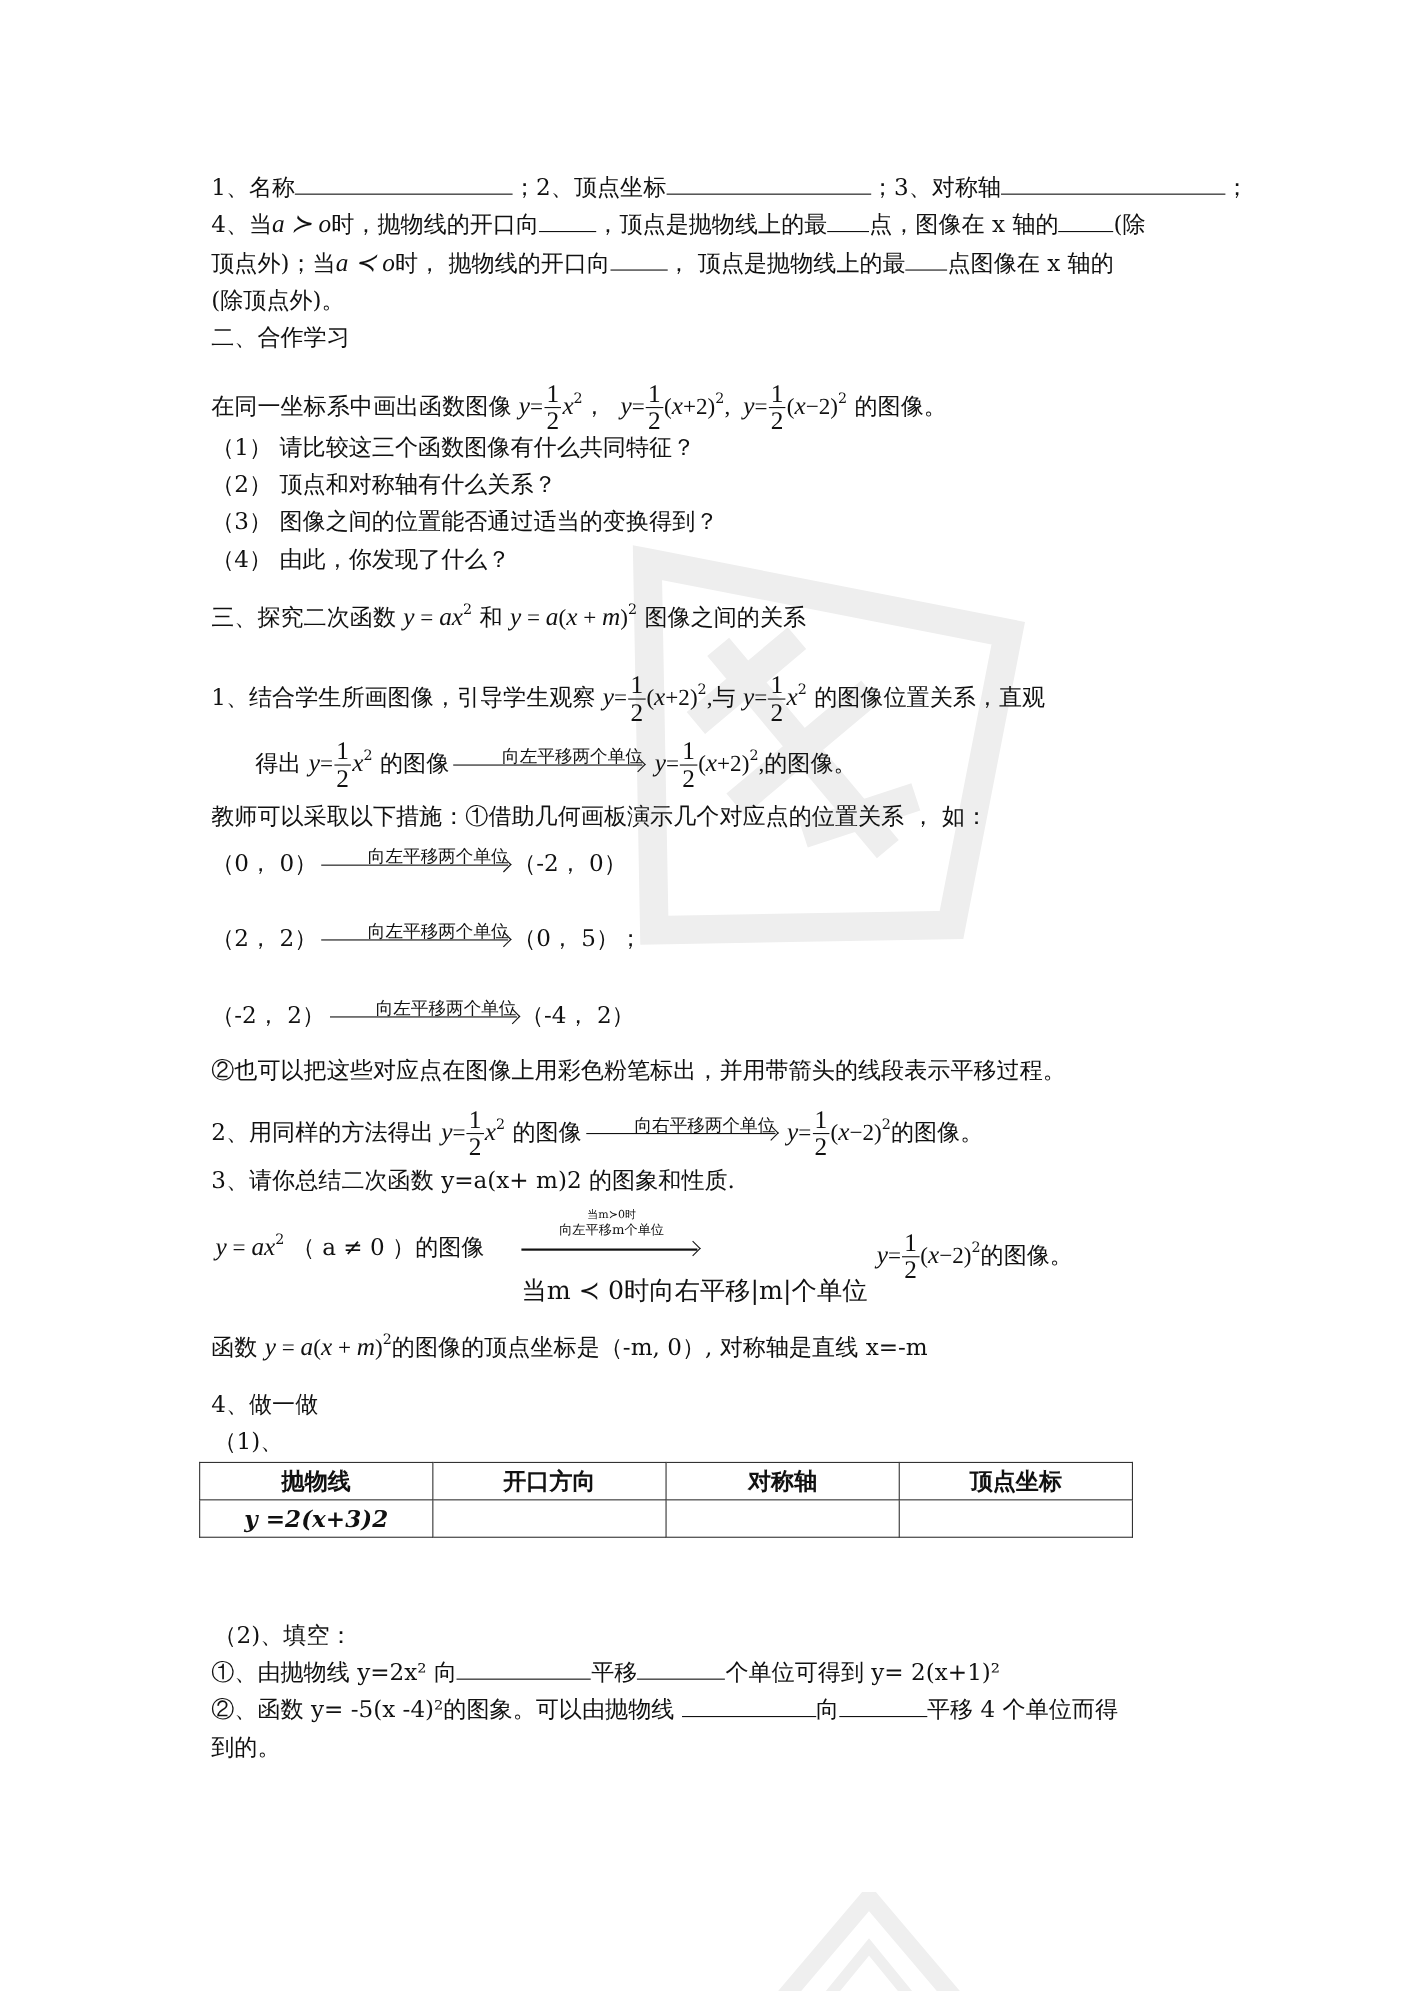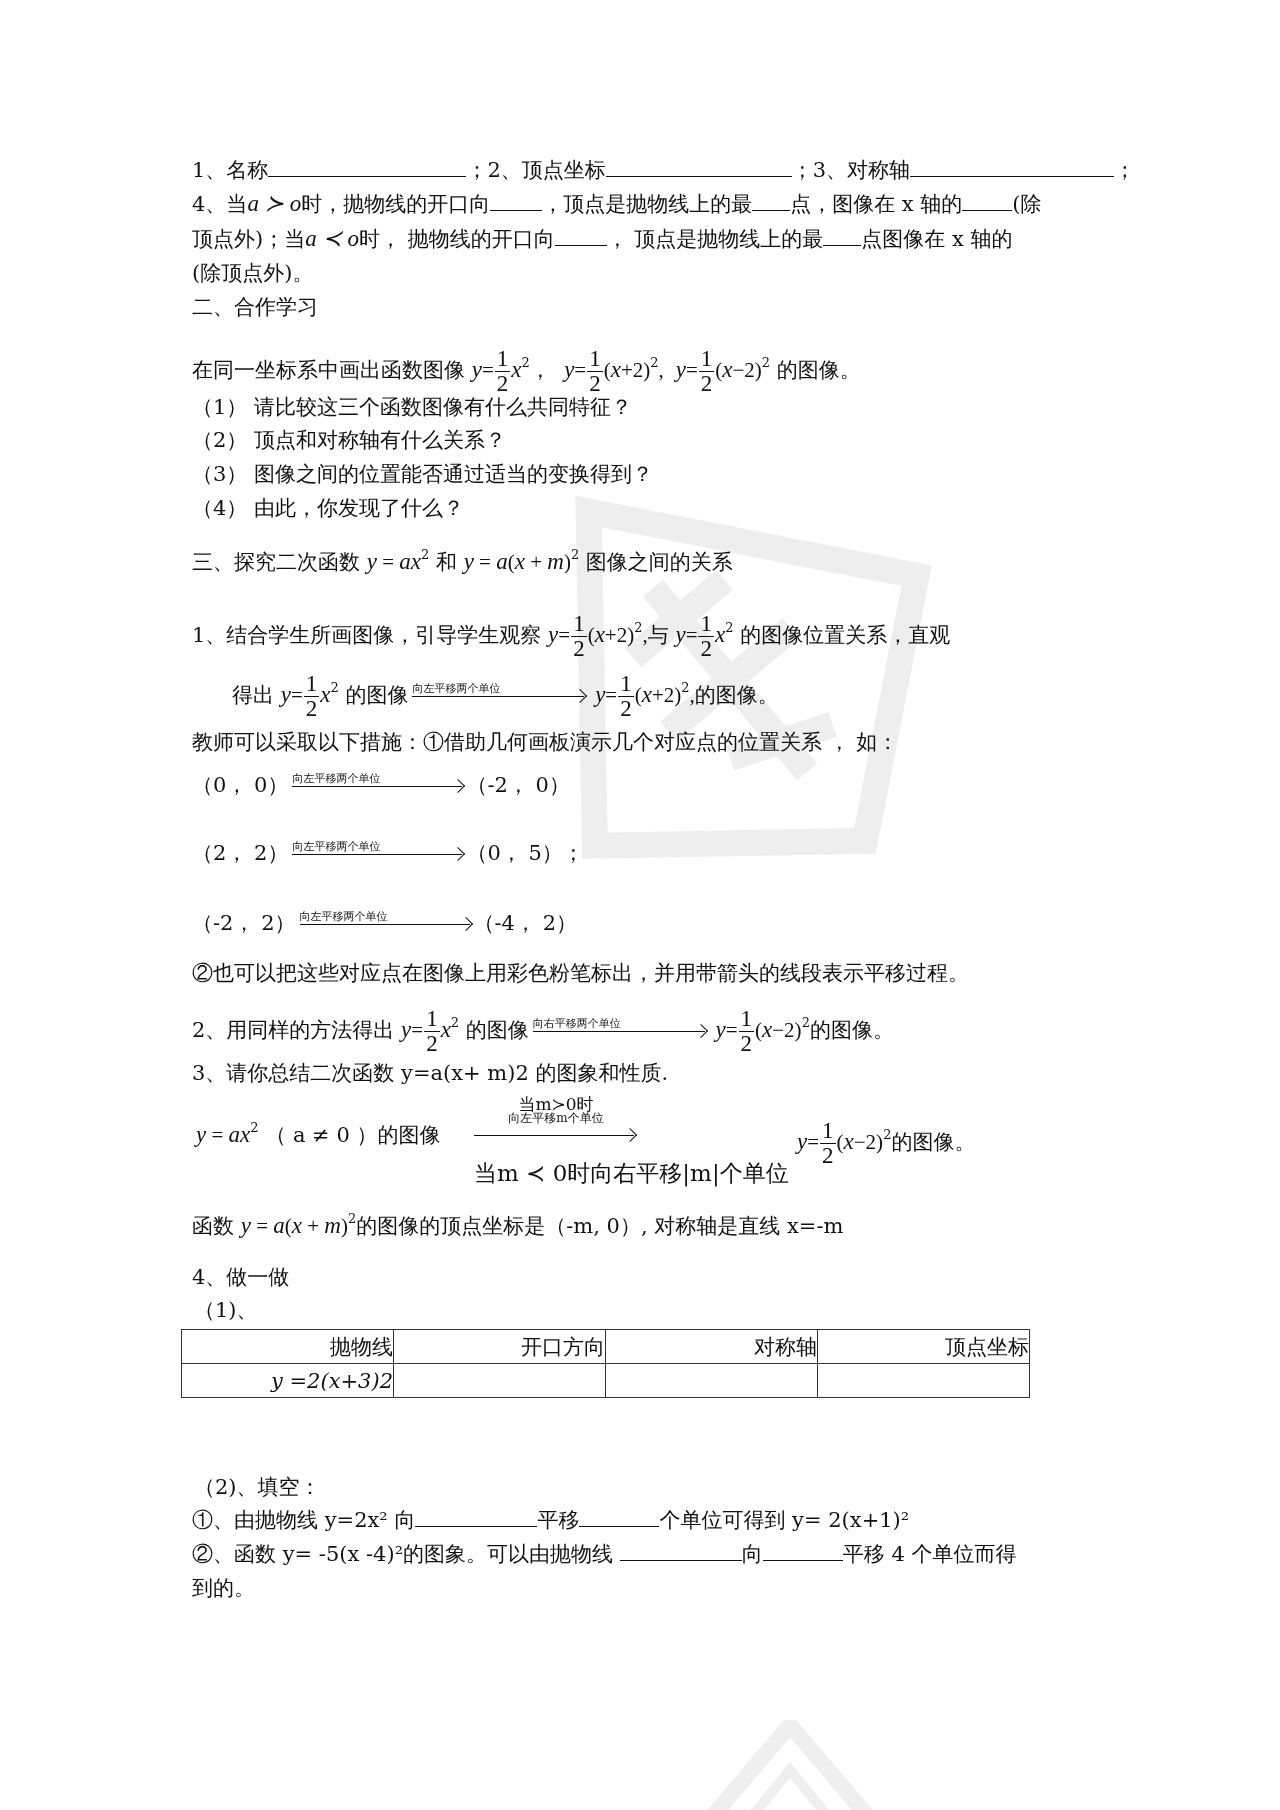--- a/index.html
+++ b/index.html
@@ -8,26 +8,26 @@
   .wm { position: absolute; pointer-events: none; }
   .line { position: absolute; left: 192px; font-size: 21px; white-space: nowrap; line-height: 30px; }
   .blank { display: inline-block; border-bottom: 1.5px solid #111; height: 20px; vertical-align: baseline; }
   .m { font-family: "Liberation Serif", "DejaVu Serif", serif; font-style: italic; font-size: 23px; }
   .up { font-family: "Liberation Serif", serif; font-style: normal; }
   sup { font-size: 13px; vertical-align: 10px; font-style: normal; }
   .frac { display: inline-block; vertical-align: middle; text-align: center; font-family: "Liberation Serif", serif; font-style: normal; font-size: 23px; line-height: 24px; margin: 0 1px; }
   .frac .num { display: block; border-bottom: 1.2px solid #111; padding: 0 2px; }
   .frac .den { display: block; }
   .arrow { display: inline-block; position: relative; vertical-align: middle; margin: 0 4px; }
-  .arrow .lbl { display: block; font-size: 11px; text-align: left; line-height: 14px; white-space: nowrap; }
+  .arrow .lbl { display: block; font-size: 16px; text-align: right; line-height: 14px; white-space: nowrap; }
   .arrow .shaft { display: block; height: 1.5px; background: #111; position: relative; }
   .arrow .shaft::after { content: ""; position: absolute; right: -1px; top: -5px; width: 9px; height: 9px;
        border-top: 1.5px solid #111; border-right: 1.5px solid #111; transform: rotate(45deg); transform-origin: center; }
   table.t { position: absolute; left: 181px; top: 1329px; border-collapse: collapse; font-size: 21px; }
-  table.t td { border: 1.5px solid #333; height: 33px; padding: 0; text-align: right; }
+  table.t td { border: 1.5px solid #333; height: 33px; padding: 0; text-align: center; font-weight: bold; }
   .abs { position: absolute; }
 </style>
 </head>
 <body>
 
 <svg class="wm" style="left:470px;top:420px" width="520" height="520" viewBox="0 0 520 520">
   <g transform="rotate(-40 260 260)" fill="none" stroke="#eeeeee" stroke-width="26">
     <path d="M260 40 L470 300 L260 470 L50 300 Z"></path>
     <path d="M200 180 L320 180 M180 260 L340 260 M260 140 L260 380 M210 320 L310 360"></path>
   </g>
@@ -100,21 +100,21 @@
   <span>的图像</span><span class="arrow" style="width:172px"><span class="lbl">向右平移两个单位</span><span class="shaft"></span><span class="lbl">&nbsp;</span></span>
   <span class="m">y</span><span class="up">=</span><span class="frac"><span class="num">1</span><span class="den">2</span></span><span class="up">(</span><span class="m">x</span><span class="up">−2)</span><sup>2</sup><span>的图像。</span>
 </div>
 <div class="line" style="top:1058px">3、请你总结二次函数 y=a(x+ m)2 的图象和性质.</div>
 
 <div class="abs" style="left:196px;top:1120px;font-size:21px;white-space:nowrap">
   <span class="m">y</span><span class="up"> = </span><span class="m">ax</span><sup>2</sup>
   <span>（ a ≠ 0 ）的图像</span>
 </div>
 <div class="abs" style="left:474px;top:1098px;width:164px">
-  <div style="font-size:17px;line-height:13px;text-align:center">当m≻0时</div>
+  <div style="font-size:10px;line-height:13px;text-align:center">当m≻0时</div>
   <div style="font-size:12px;line-height:14px;text-align:center">向左平移m个单位</div>
   <div class="arrow" style="width:160px;margin:0"><span class="shaft"></span></div>
 </div>
 <div class="abs" style="left:474px;top:1158px;font-size:23px;white-space:nowrap">当m ≺ 0时向右平移|m|个单位</div>
 <div class="abs" style="left:797px;top:1110px;font-size:21px;white-space:nowrap;line-height:50px">
   <span class="m">y</span><span class="up">=</span><span class="frac"><span class="num">1</span><span class="den">2</span></span><span class="up">(</span><span class="m">x</span><span class="up">−2)</span><sup>2</sup><span>的图像。</span>
 </div>
 
 <div class="line" style="top:1204px">
   <span>函数</span>

